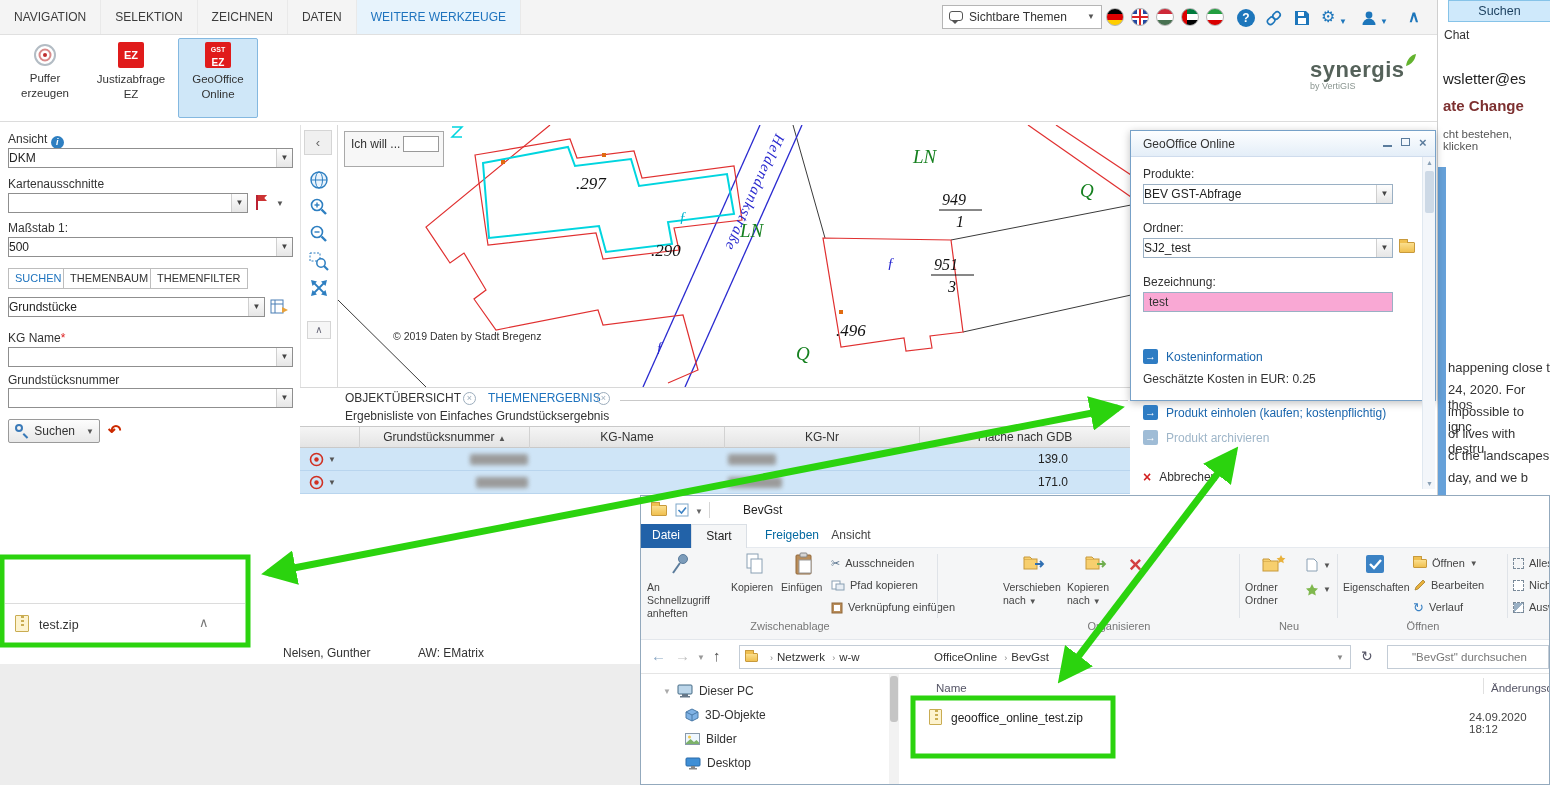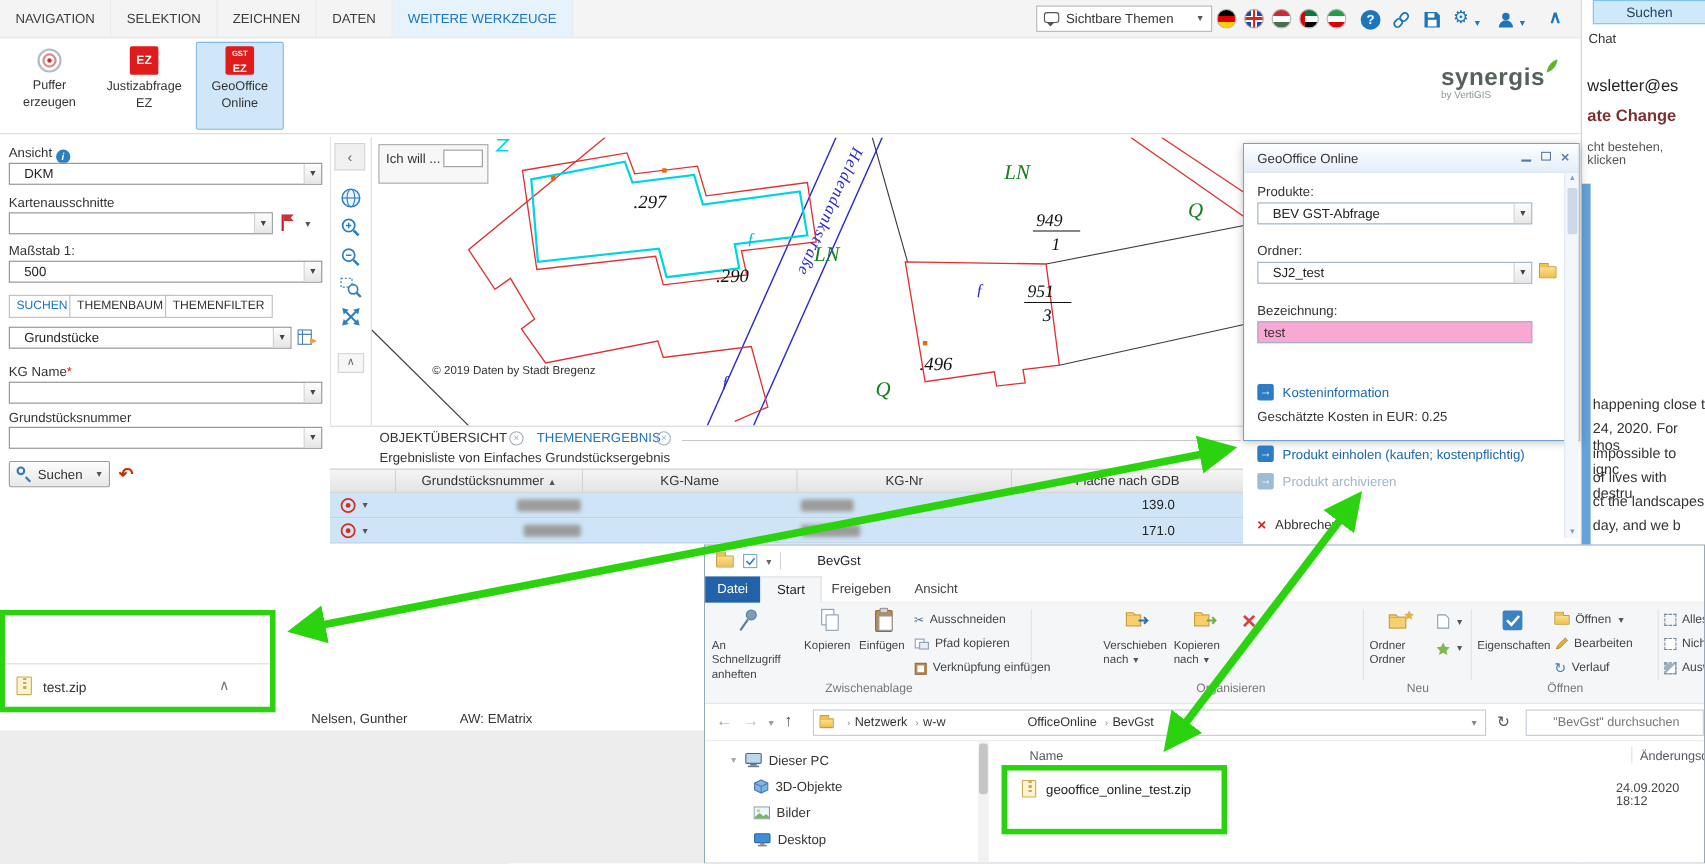--- a/index.html
+++ b/index.html
@@ -1,20 +1,20 @@
 <!DOCTYPE html>
 <html><head>
 <meta charset="utf-8">
 <style>
 *{margin:0;padding:0;box-sizing:border-box}
 html,body{width:1550px;height:785px}
 body{position:relative;overflow:hidden;background:#fff;font-family:"Liberation Sans",sans-serif;color:#333}
 .abs{position:absolute}
 .lab{position:absolute;font-size:12px;color:#333;white-space:nowrap}
-.sel{position:absolute;height:20px;background:#fff;border:1px solid #8f8f8f;font-size:12px;line-height:18px;color:#222;padding:0 18px 0 13px;white-space:nowrap;overflow:hidden}
+.sel{position:absolute;height:20px;background:#fff;border:1px solid #8f8f8f;font-size:12px;line-height:18px;color:#222;padding:0 18px 0 0;white-space:nowrap;overflow:hidden}
 .sel .cbtn{position:absolute;top:0;right:0;width:16px;height:100%;background:linear-gradient(#fdfdfd,#e6e6e6);border-left:1px solid #cfcfcf;color:#444;font-size:8px;line-height:18px;text-align:center}
 .rtabs{position:absolute;left:0;top:0;width:1437px;height:35px;background:#f4f4f4;border-bottom:1px solid #e0e0e0;display:flex}
 .rtab{padding:0 14px;line-height:34px;font-size:12px;color:#3c3c3c;border-right:1px solid #e9e9e9;white-space:nowrap}
 .rtab.active{background:#e7f3fc;color:#1e73be}
 .bigtool{position:absolute;top:7px;width:78px;text-align:center;font-size:11.5px;color:#333;line-height:15px}
 .ezsq{display:block;margin:0 auto 4px;width:26px;height:26px;background:#e01b1b;color:#fff;font-weight:bold;border-radius:2px;text-align:center}
 .stab{position:absolute;height:21px;line-height:19px;border:1px solid #bdbdbd;background:#fff;font-size:11px;padding:0 6px;color:#333;white-space:nowrap}
 .stab.active{color:#1e73be}
 .mag{position:relative;display:inline-block;width:13px;height:13px;vertical-align:-2px}
 .mag i{position:absolute;left:0;top:0;width:8px;height:8px;border:2px solid #3a7ab8;border-radius:50%}
@@ -352,21 +352,21 @@
         <rect x="1" y="1" width="12" height="12" fill="#fff" stroke="#7fa7c9"></rect>
         <path d="M3.5 7 l3 3 l4.5 -5.5" stroke="#3b82c4" stroke-width="1.6" fill="none"></path>
       </svg>
     <span class="caret8" style="position:absolute;left:54px;top:11px;color:#666">▼</span>
     <span style="position:absolute;left:68px;top:6px;width:1px;height:16px;background:#d5d5d5"></span>
     <span style="position:absolute;left:102px;top:7px;font-size:12px;color:#222">BevGst</span>
   </div>
   <div class="abs" style="left:0;top:28px;width:908px;height:24px;background:#fff;border-bottom:1px solid #e6eaef">
     <div style="position:absolute;left:0;top:0;width:50px;height:24px;background:#2262a8;color:#fff;font-size:12px;text-align:center;line-height:23px">Datei</div>
     <div style="position:absolute;left:50px;top:0;width:56px;height:24px;background:#f5f6f7;border:1px solid #dadfe5;border-bottom:none;font-size:12px;color:#222;text-align:center;line-height:22px">Start</div>
-    <div style="position:absolute;left:106px;top:0;width:72px;height:24px;font-size:12px;color:#404040;text-align:center;line-height:23px">Freigeben</div>
+    <div style="position:absolute;left:106px;top:0;width:72px;height:24px;font-size:12px;color:#0369a1;text-align:right;line-height:23px">Freigeben</div>
     <div style="position:absolute;left:178px;top:0;width:64px;height:24px;font-size:12px;color:#444;text-align:center;line-height:23px">Ansicht</div>
   </div>
   <div class="abs" style="left:0;top:52px;width:908px;height:92px;background:#f5f6f7;border-bottom:1px solid #e3e7ec">
     <div class="xbig" style="left:6px;width:66px">
       <svg class="ic" width="22" height="24">
           <circle cx="14" cy="7" r="4.5" fill="#7c9cba" stroke="#5b7c9c"></circle>
           <line x1="11" y1="11" x2="4" y2="21" stroke="#5b7c9c" stroke-width="2"></line>
         </svg>
       <span>An Schnellzugriff anheften</span>
     </div>

